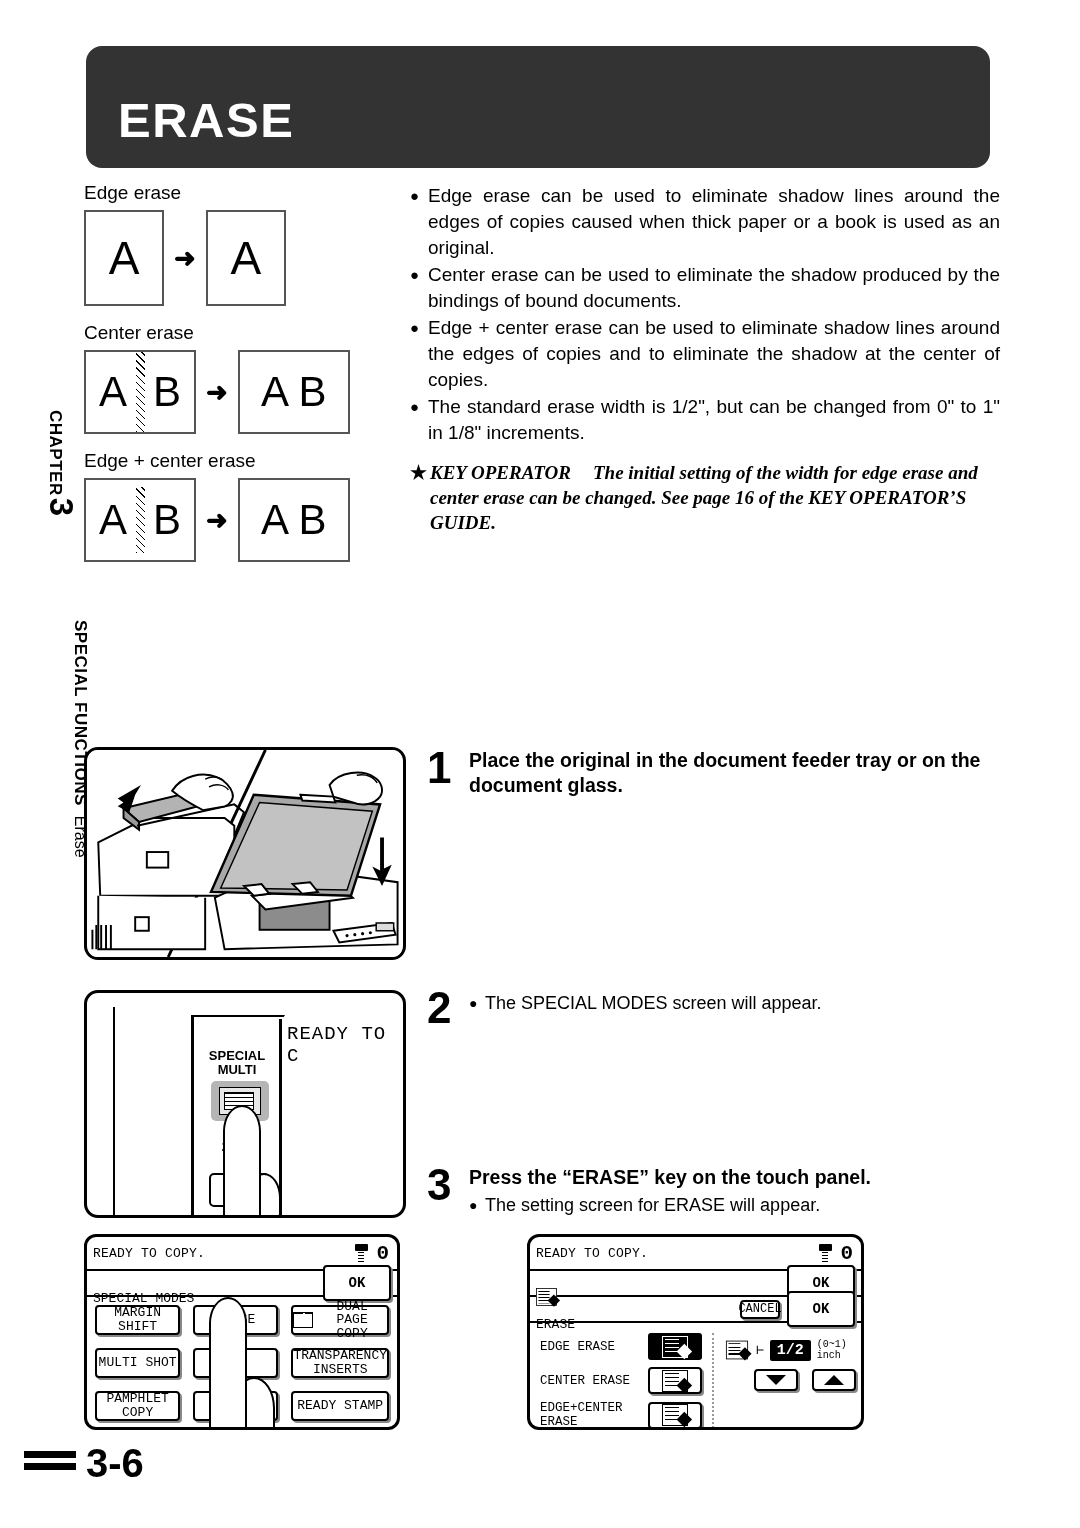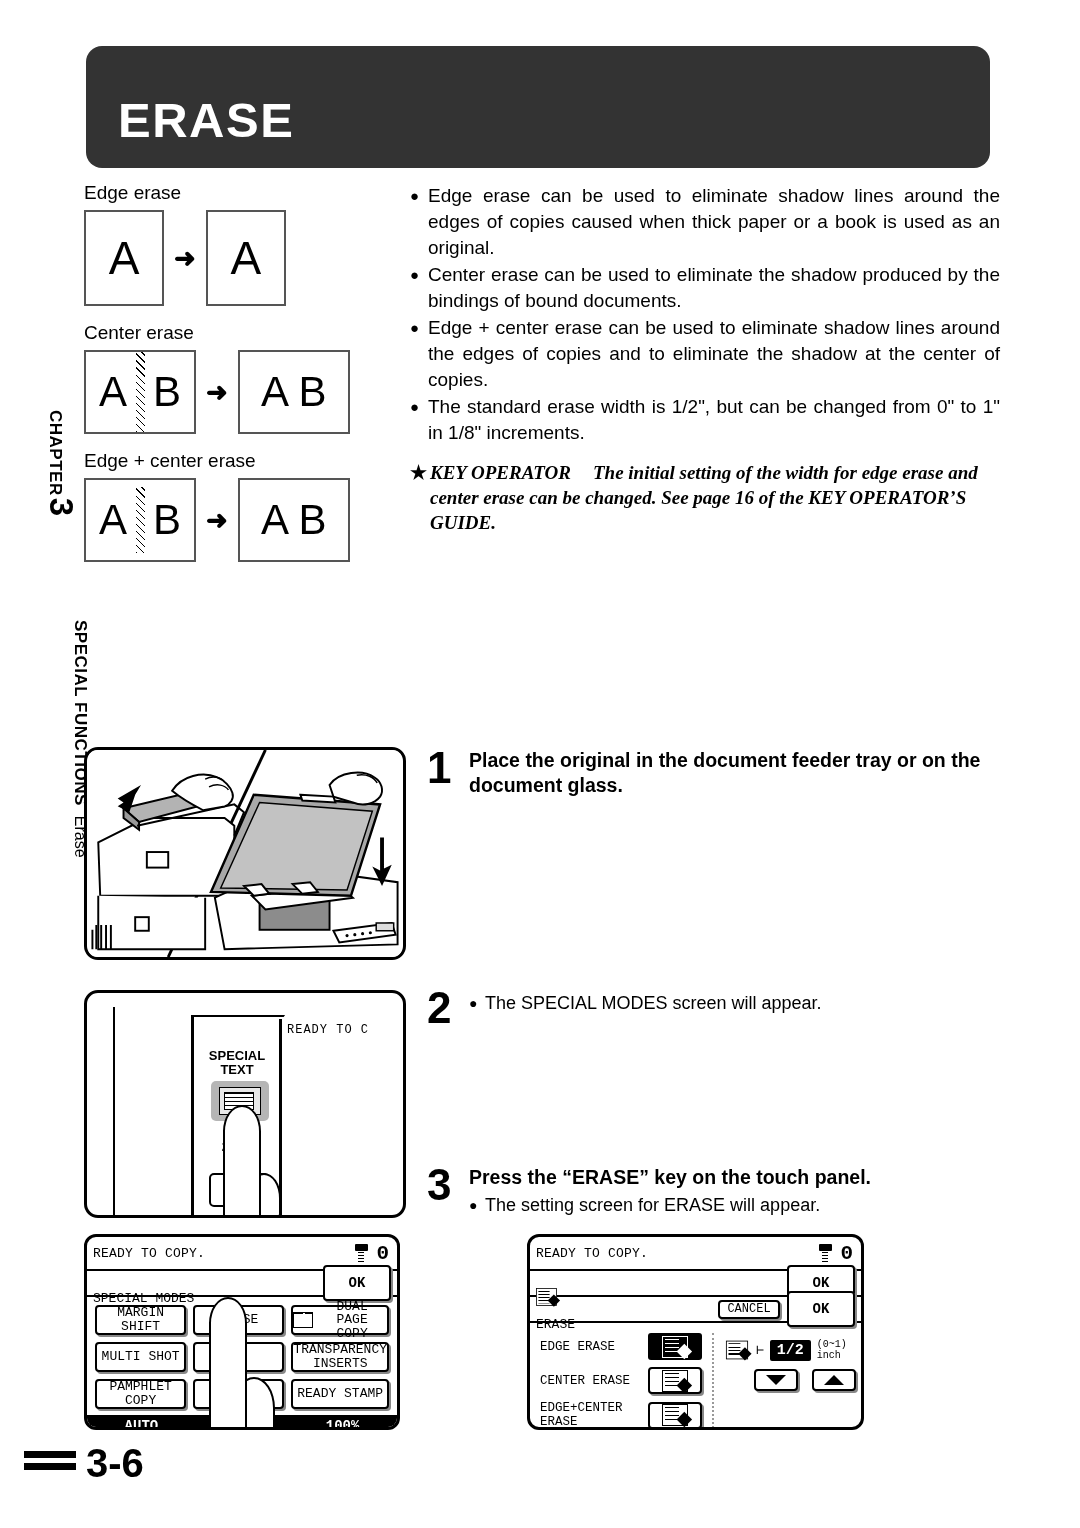--- a/index.html
+++ b/index.html
@@ -167,25 +167,25 @@
   .lcd-subbar .lbl { flex: 1; margin-top: 31px; }
   .btn3d {
     border: 2px solid #000;
     border-radius: 4px;
     background: #fff;
     box-shadow: 2px 2px 0 #888;
     display: flex; align-items: center; justify-content: center;
     font-size: 13px; text-align: center; line-height: 1.05;
   }
   .btn-ok { width: 68px; height: 36px; font-weight: bold; font-size: 14px; }
-  .btn-cancel { width: 62px; height: 19px; font-size: 12px; margin-right: 7px; }
+  .btn-cancel { width: 40px; height: 19px; font-size: 12px; margin-right: 7px; }
   .grid-btns {
     display: grid;
     grid-template-columns: 1fr 1fr 1fr;
-    gap: 7px;
+    gap: 13px;
     padding: 8px 8px 6px 8px;
   }
   .mode-btn { height: 30px; }
   .dual-icon {
     width: 20px; height: 16px; margin-right: 4px;
     background:
       linear-gradient(to bottom,#000 0 1px,#fff 1px 3px) 0 0/9px 16px no-repeat,
       linear-gradient(to bottom,#000 0 1px,#fff 1px 3px) 11px 0/9px 16px no-repeat;
     border: 1px solid #000;
   }
@@ -450,25 +450,25 @@
       </div>
     </div>
   </div>
 
   <div class="illus-frame" style="left:84px; top:990px; width:322px; height:228px;">
     <div style="position:absolute;left:26px;top:14px;right:0;bottom:0;border-left:2.5px solid #000;"></div>
     <div style="position:absolute;left:104px;top:22px;width:2.5px;bottom:0;background:#000;"></div>
     <div style="position:absolute;left:192px;top:26px;width:2.5px;bottom:0;background:#000;"></div>
     <div style="position:absolute;left:104px;top:22px;width:92px;height:6px;border-top:2.5px solid #000;transform:skewX(-35deg);"></div>
 
-    <div style="position:absolute;left:200px;top:30px;font-family:'Liberation Mono',monospace;font-size:12px;letter-spacing:1px;">READY TO C</div>
+    <div style="position:absolute;left:200px;top:30px;font-family:'Liberation Mono',monospace;font-size:19px;letter-spacing:1px;">READY TO C</div>
 
     <div style="position:absolute;left:110px;top:56px;width:80px;text-align:center;font-size:13px;font-weight:bold;line-height:14px;">
       <div>SPECIAL</div>
-      <div>TEXT</div>
+      <div>MULTI</div>
     </div>
 
     <div style="position:absolute;left:124px;top:88px;width:58px;height:40px;background:#b5b5b5;border-radius:5px;">
       <div style="position:absolute;left:8px;top:6px;width:42px;height:28px;background:#e8e8e8;border:1.5px solid #000;">
         <div style="position:absolute;left:4px;top:4px;width:30px;height:18px;border:1.2px solid #000;background:repeating-linear-gradient(to bottom,#000 0 1px,#fff 1px 4px);"></div>
       </div>
     </div>
 
     <div style="position:absolute;left:108px;top:148px;width:84px;text-align:center;font-size:12px;font-weight:bold;line-height:13px;">
       <div>2-     ED</div>

